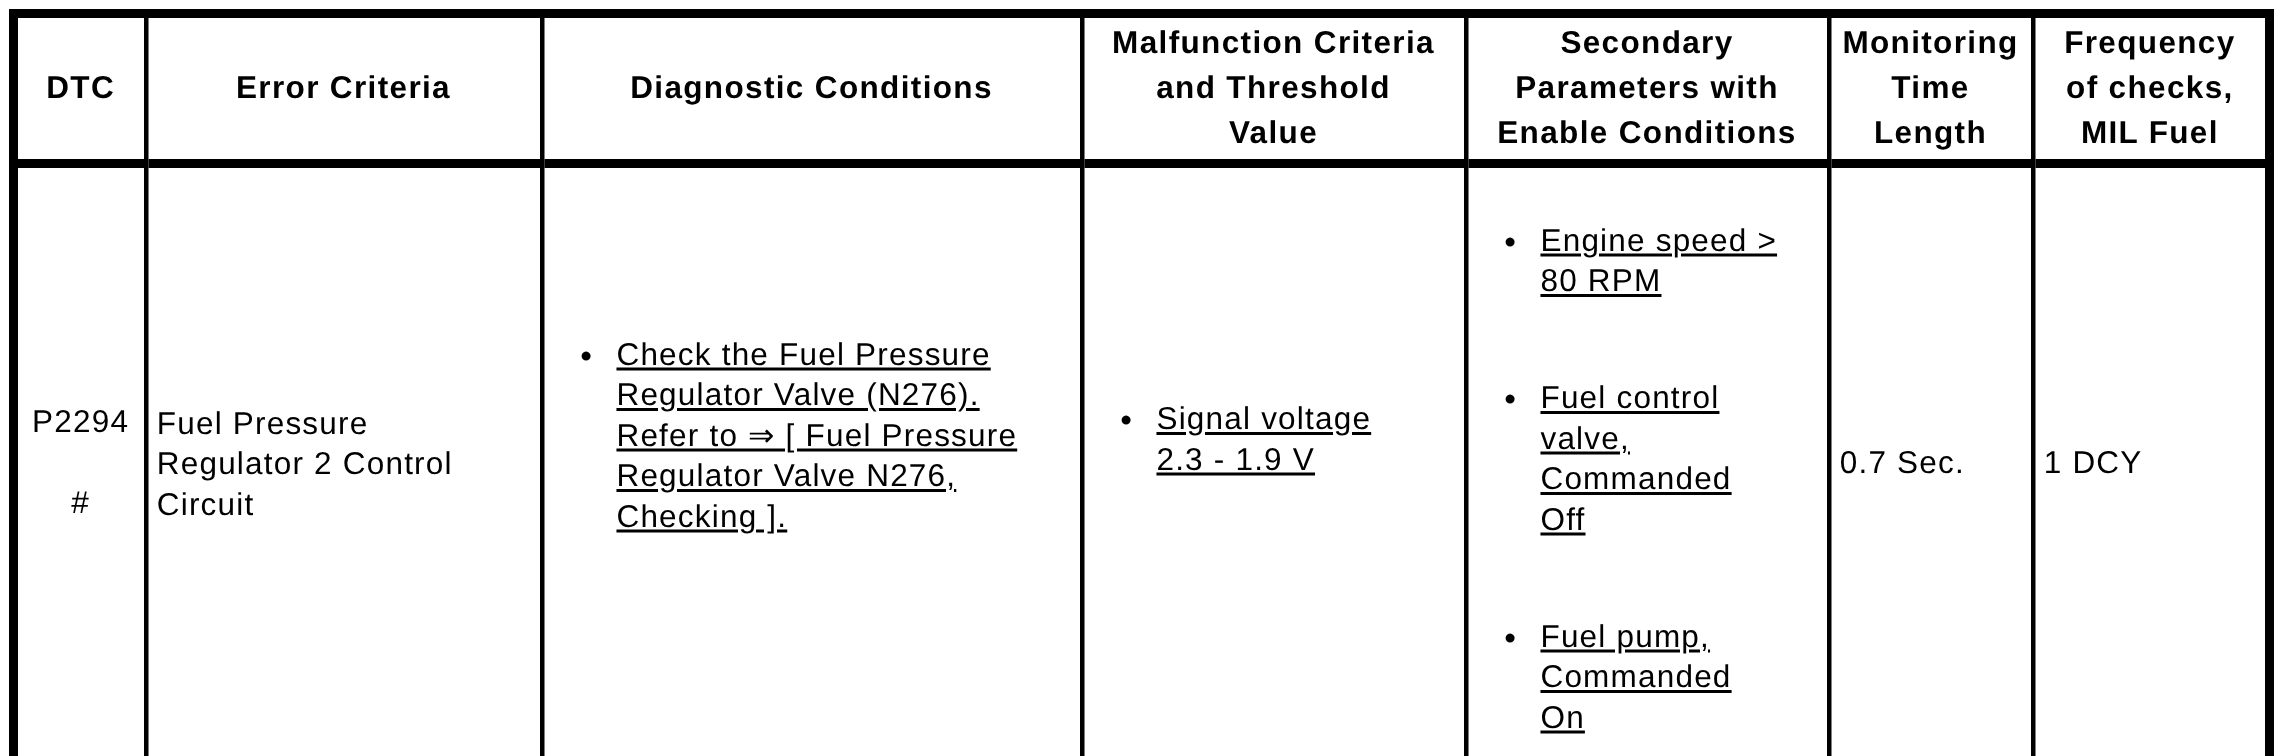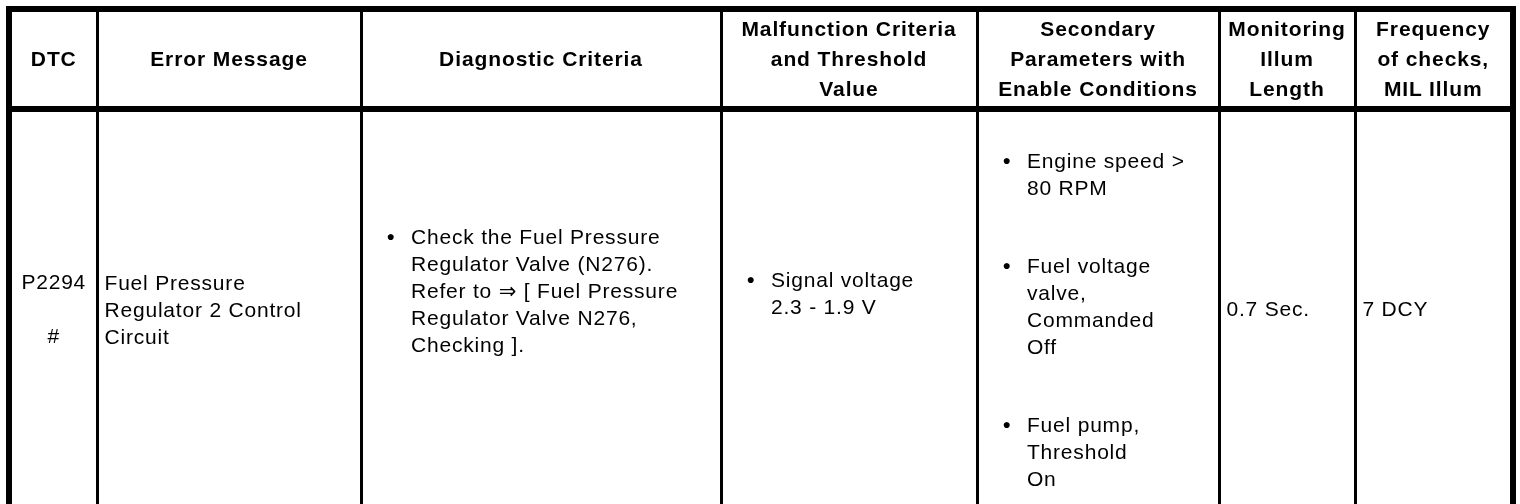--- a/index.html
+++ b/index.html
@@ -86,52 +86,53 @@
   .bullet-item:last-child { margin-bottom: 0; }
   .bullet-glyph {
     flex: 0 0 auto;
     font-size: 14px;
     line-height: 27px;
     margin-right: 16px;
     letter-spacing: 0;
   }
   .bullet-text {
     white-space: pre-line;
+    text-decoration: underline;
   }
 </style>
 </head>
 <body>
 
 <table class="diag">
   <colgroup>
     <col class="c1">
       <col class="c2">
       <col class="c3">
       <col class="c4">
     <col class="c5">
       <col class="c6">
       <col class="c7">
   </colgroup>
   <thead>
     <tr>
       <th>DTC</th>
-      <th>Error Message</th>
-      <th>Diagnostic Criteria</th>
+      <th>Error Criteria</th>
+      <th>Diagnostic Conditions</th>
       <th>Malfunction Criteria
 and Threshold
 Value</th>
       <th>Secondary
 Parameters with
 Enable Conditions</th>
       <th>Monitoring
-Illum
+Time
 Length</th>
       <th>Frequency
 of checks,
-MIL Illum</th>
+MIL Fuel</th>
     </tr>
   </thead>
   <tbody>
     <tr>
       <td class="cell-dtc">
         <div>P2294</div>
         <div>#</div>
       </td>
       <td class="cell-error"><span>Fuel Pressure
 Regulator 2 Control
@@ -154,29 +155,29 @@
         </div>
       </td>
       <td class="cell-secondary">
         <div class="bullet-item">
           <span class="bullet-glyph">●</span>
           <span class="bullet-text">Engine speed &gt;
 80 RPM</span>
         </div>
         <div class="bullet-item">
           <span class="bullet-glyph">●</span>
-          <span class="bullet-text">Fuel voltage
+          <span class="bullet-text">Fuel control
 valve,
 Commanded
 Off</span>
         </div>
         <div class="bullet-item">
           <span class="bullet-glyph">●</span>
           <span class="bullet-text">Fuel pump,
-Threshold
+Commanded
 On</span>
         </div>
       </td>
       <td class="cell-mon"><span>0.7 Sec.</span></td>
-      <td class="cell-freq"><span>7 DCY</span></td>
+      <td class="cell-freq"><span>1 DCY</span></td>
     </tr>
   </tbody>
 </table>
 
 </body></html>

